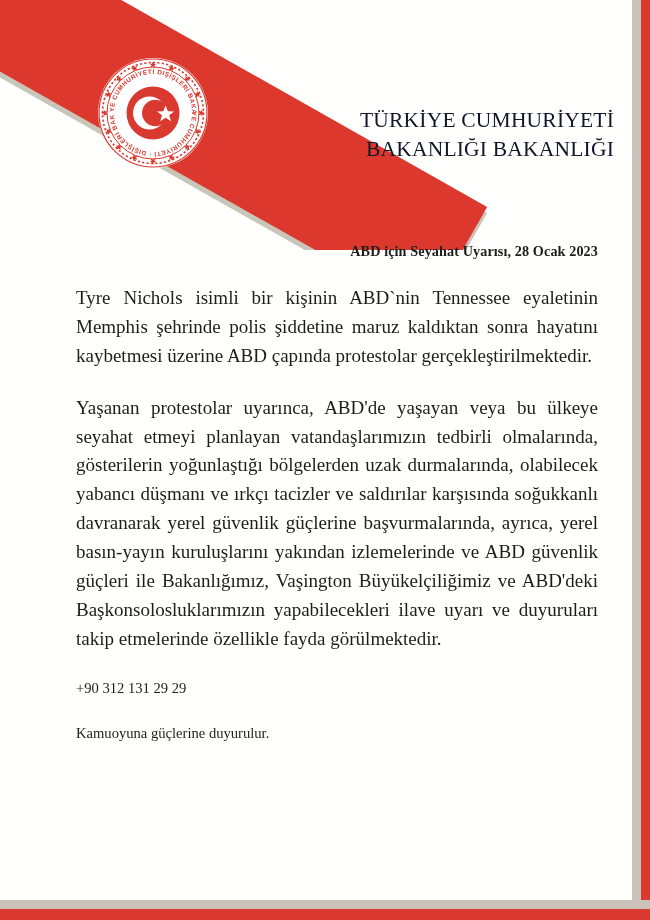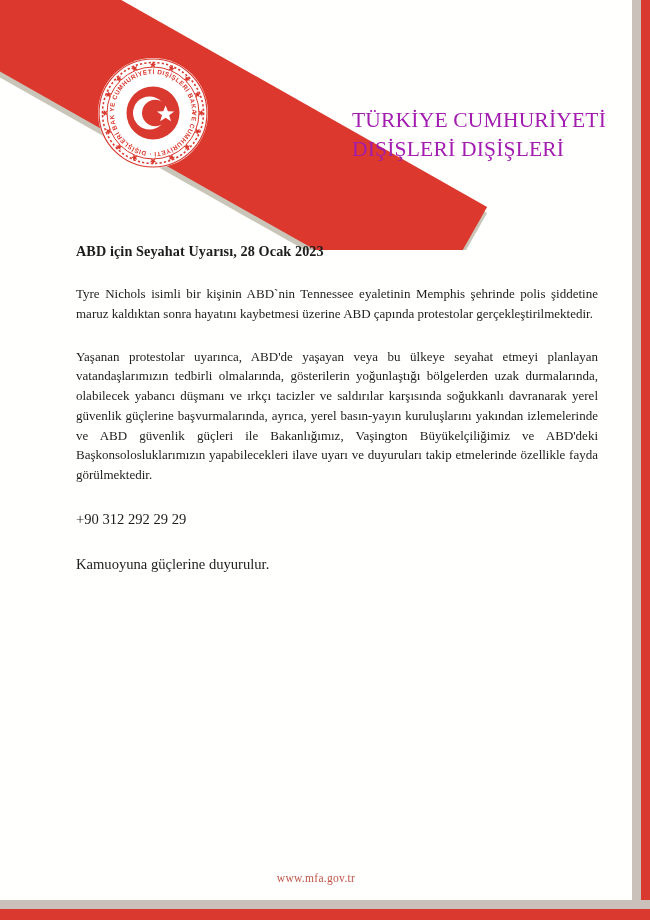--- a/index.html
+++ b/index.html
@@ -93,22 +93,22 @@
     height: 112px;
   }
   .seal svg { display: block; width: 112px; height: 112px; }
 
   
   .header-title {
     position: absolute;
     left: 352px;
     top: 106px;
     width: 262px;
-    text-align: left;
-    color: #a21caf;
+    text-align: right;
+    color: #0f172a;
     font-family: "Liberation Serif", "DejaVu Serif", serif;
     font-size: 21.5px;
     line-height: 1.35;
     letter-spacing: 0.2px;
     white-space: nowrap;
   }
   .header-title .line { display: block; }
 
   
   .doc-body {
@@ -116,23 +116,24 @@
     left: 76px;
     top: 243px;
     width: 522px;
     color: #1d1d1d;
   }
   .doc-title {
     font-size: 14.2px;
     font-weight: bold;
     margin: 0 0 24px 0;
     letter-spacing: 0.1px;
+    text-align: right;
   }
   .para {
-    font-size: 13px;
+    font-size: 19px;
     line-height: 1.52;
     text-align: justify;
     margin: 0 0 23px 0;
     hyphens: none;
   }
   .plain {
     font-size: 14.6px;
     line-height: 1.52;
     text-align: left;
     margin: 0 0 23px 0;
@@ -233,38 +234,37 @@
 
       <circle cx="56" cy="56" r="26.5" fill="#d9392f"></circle>
       <circle cx="52.5" cy="56" r="16.5" fill="#ffffff"></circle>
       <circle cx="58.2" cy="56" r="13.2" fill="#d9392f"></circle>
       <path fill="#ffffff" d="M68.6,48.4 L70.9,54.3 L77.2,54.5 L72.2,58.3 L74,64.3 L68.6,60.8 L63.2,64.3 L65,58.3 L60,54.5 L66.3,54.3 Z"></path>
     </svg>
   </div>
 
   <div class="header-title">
     <span class="line">TÜRKİYE CUMHURİYETİ</span>
-    <span class="line">DIŞİŞLERİ DIŞİŞLERİ</span>
+    <span class="line">BAKANLIĞI BAKANLIĞI</span>
   </div>
 
   <div class="doc-body">
 
     <h1 class="doc-title">ABD için Seyahat Uyarısı, 28 Ocak 2023</h1>
 
     <p class="para">Tyre Nichols isimli bir kişinin ABD`nin Tennessee eyaletinin Memphis şehrinde polis şiddetine maruz kaldıktan sonra hayatını kaybetmesi üzerine ABD çapında protestolar gerçekleştirilmektedir.</p>
 
 
     <p class="para">Yaşanan protestolar uyarınca, ABD'de yaşayan veya bu ülkeye seyahat etmeyi planlayan vatandaşlarımızın tedbirli olmalarında, gösterilerin yoğunlaştığı bölgelerden uzak durmalarında, olabilecek yabancı düşmanı ve ırkçı tacizler ve saldırılar karşısında soğukkanlı davranarak yerel güvenlik güçlerine başvurmalarında, ayrıca, yerel basın-yayın kuruluşlarını yakından izlemelerinde ve ABD güvenlik güçleri ile Bakanlığımız, Vaşington Büyükelçiliğimiz ve ABD'deki Başkonsolosluklarımızın yapabilecekleri ilave uyarı ve duyuruları takip etmelerinde özellikle fayda görülmektedir.</p>
 
 
-    <p class="plain">+90 312 292 29 29</p>
+    <p class="plain">+90 312 131 29 29</p>
 
     <p class="plain last">Kamuoyuna güçlerine duyurulur.</p>
   </div>
 
-  <div class="footer">www.mfa.gov.tr</div>
 
   <div class="border-right-beige"></div>
   <div class="border-right-red"></div>
   <div class="border-bottom-beige"></div>
   <div class="border-bottom-red"></div>
 
 </div>
 
 </body></html>

